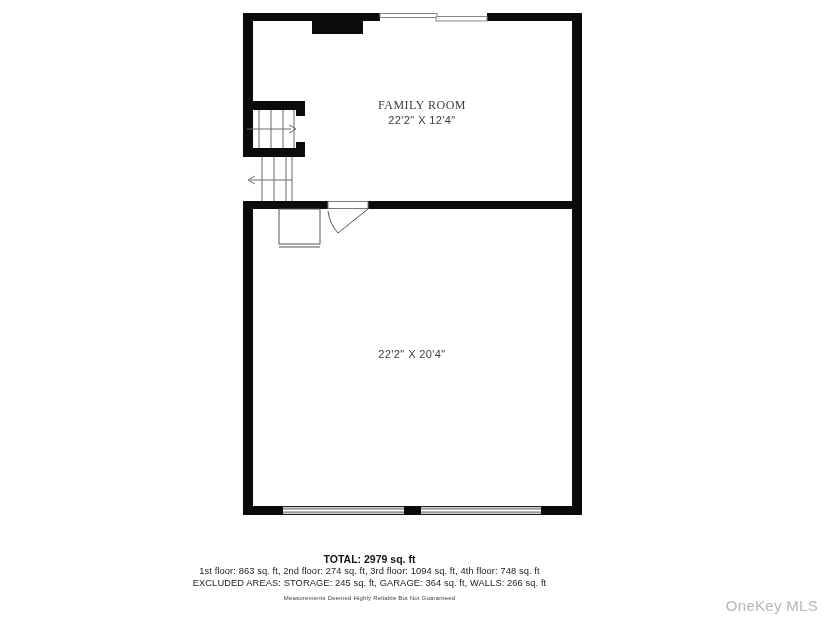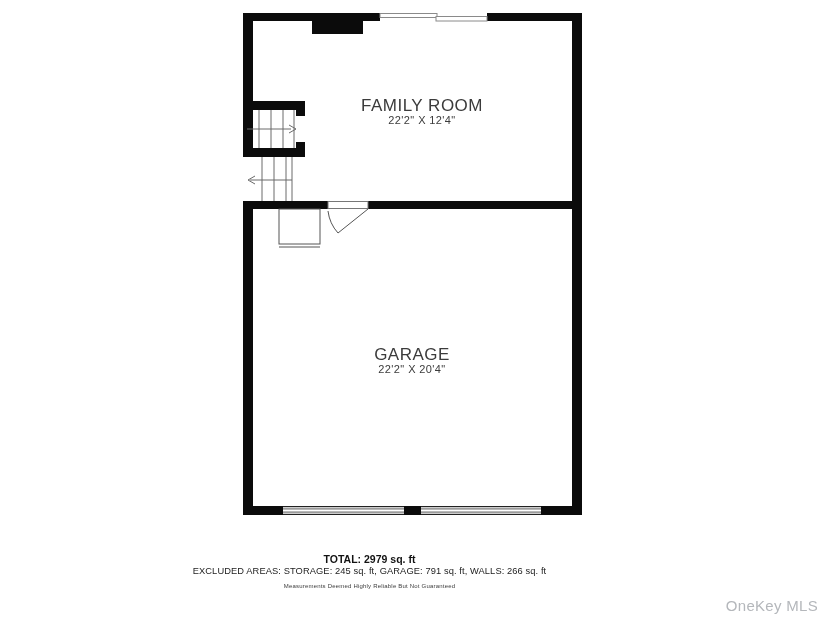--- a/index.html
+++ b/index.html
@@ -7,21 +7,21 @@
     width: 825px; height: 619px;
     background: #ffffff;
     font-family: "Liberation Sans", sans-serif;
     overflow: hidden;
   }
   .stage { position: relative; width: 825px; height: 619px; background: #ffffff; }
   .plan-svg { position: absolute; left: 0; top: 0; }
 
   .room-label { position: absolute; text-align: center; color: #3b3b3b; }
   .room-label .room-name {
-    font-size: 17px; line-height: 15px; letter-spacing: 0.5px; font-weight: 400;
+    font-size: 12px; line-height: 15px; letter-spacing: 0.5px; font-weight: 400; font-family: Liberation Serif, serif;
   }
   .room-label .room-dims {
     font-size: 11px; line-height: 15px; letter-spacing: 0.4px;
   }
   .room-label-family { left: 272px; top: 98px; width: 300px; }
   .room-label-garage { left: 262px; top: 347px; width: 300px; }
 
   .summary { position: absolute; left: 0; top: 553px; width: 739px; text-align: center; }
   .summary .total {
     font-size: 10.5px; font-weight: bold; color: #121212; line-height: 12px;
@@ -130,25 +130,25 @@
       <line x1="421" y1="514.5" x2="541" y2="514.5" stroke="#222222" stroke-width="1"></line>
     </g>
   </svg>
 
   <div class="room-label room-label-family">
     <div class="room-name">FAMILY ROOM</div>
     <div class="room-dims">22'2" X 12'4"</div>
   </div>
 
   <div class="room-label room-label-garage">
-    <div class="room-name">GARAGE</div>
     <div class="room-dims">22'2" X 20'4"</div>
   </div>
 
   <div class="summary">
     <div class="total">TOTAL: 2979 sq. ft</div>
-    <div class="excluded">EXCLUDED AREAS: STORAGE: 245 sq. ft, GARAGE: 791 sq. ft, WALLS: 266 sq. ft</div>
+    <div class="floors">1st floor: 863 sq. ft, 2nd floor: 274 sq. ft, 3rd floor: 1094 sq. ft, 4th floor: 748 sq. ft</div>
+    <div class="excluded">EXCLUDED AREAS: STORAGE: 245 sq. ft, GARAGE: 364 sq. ft, WALLS: 266 sq. ft</div>
     <div class="disclaimer">Measurements Deemed Highly Reliable But Not Guaranteed</div>
   </div>
 
   <div class="watermark">OneKey MLS</div>
 
 </div>
 
 </body></html>

